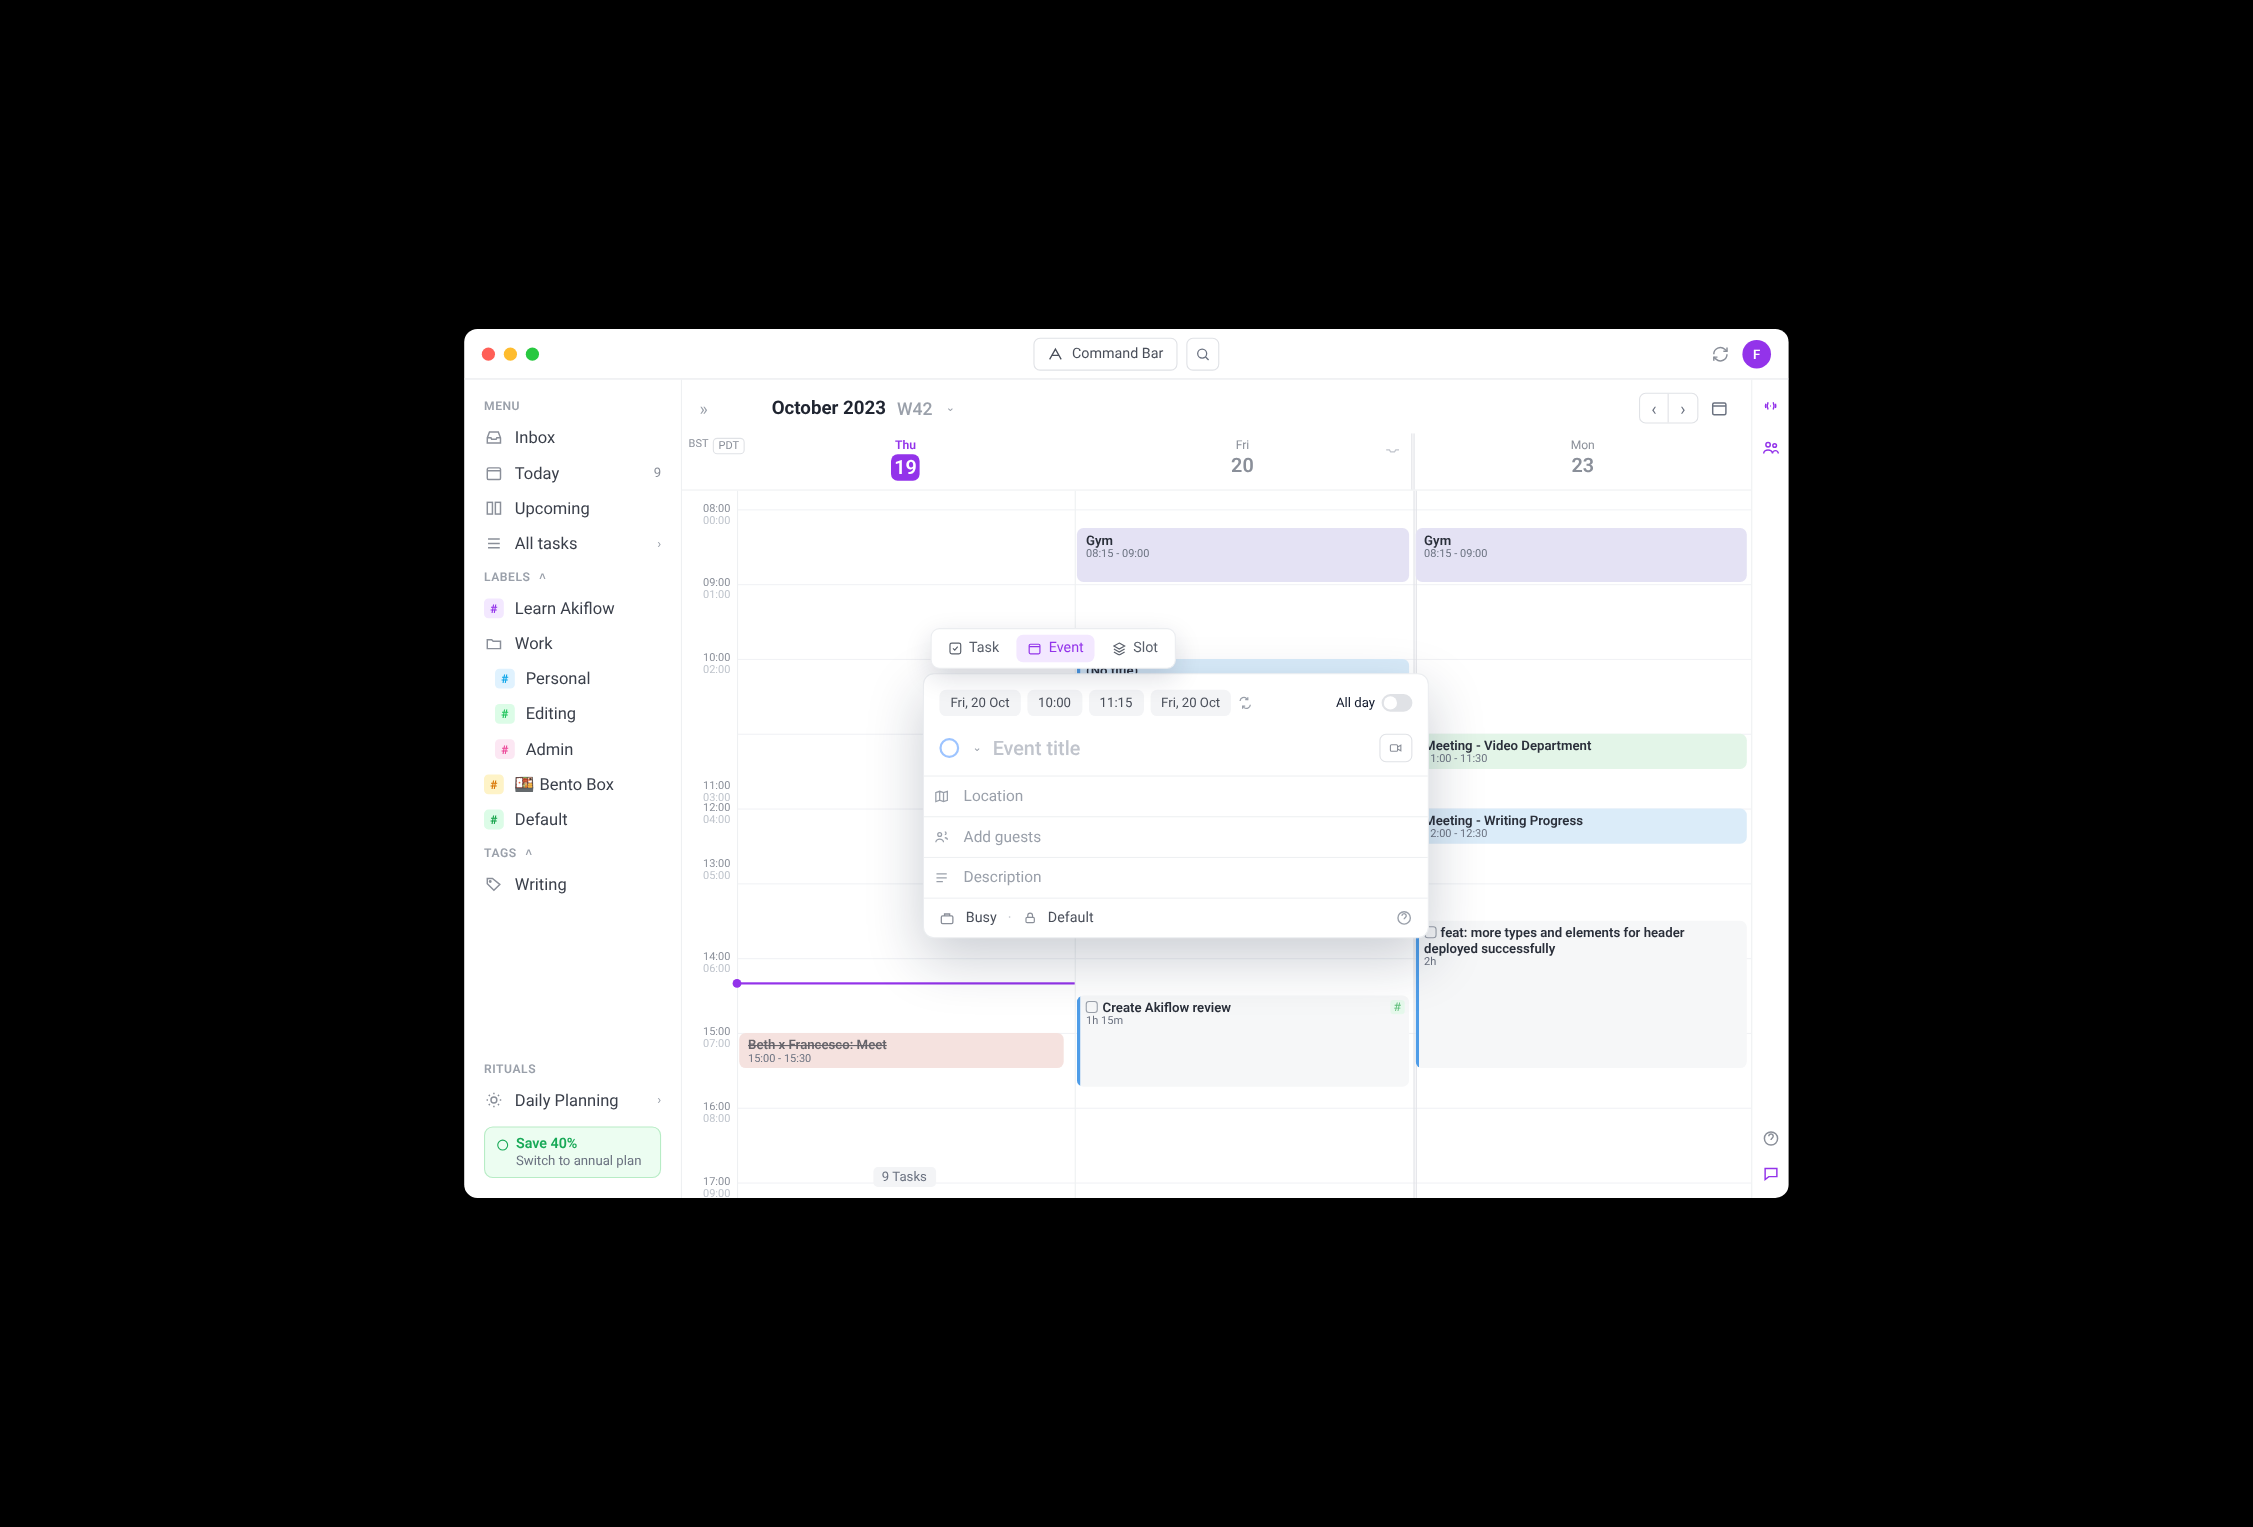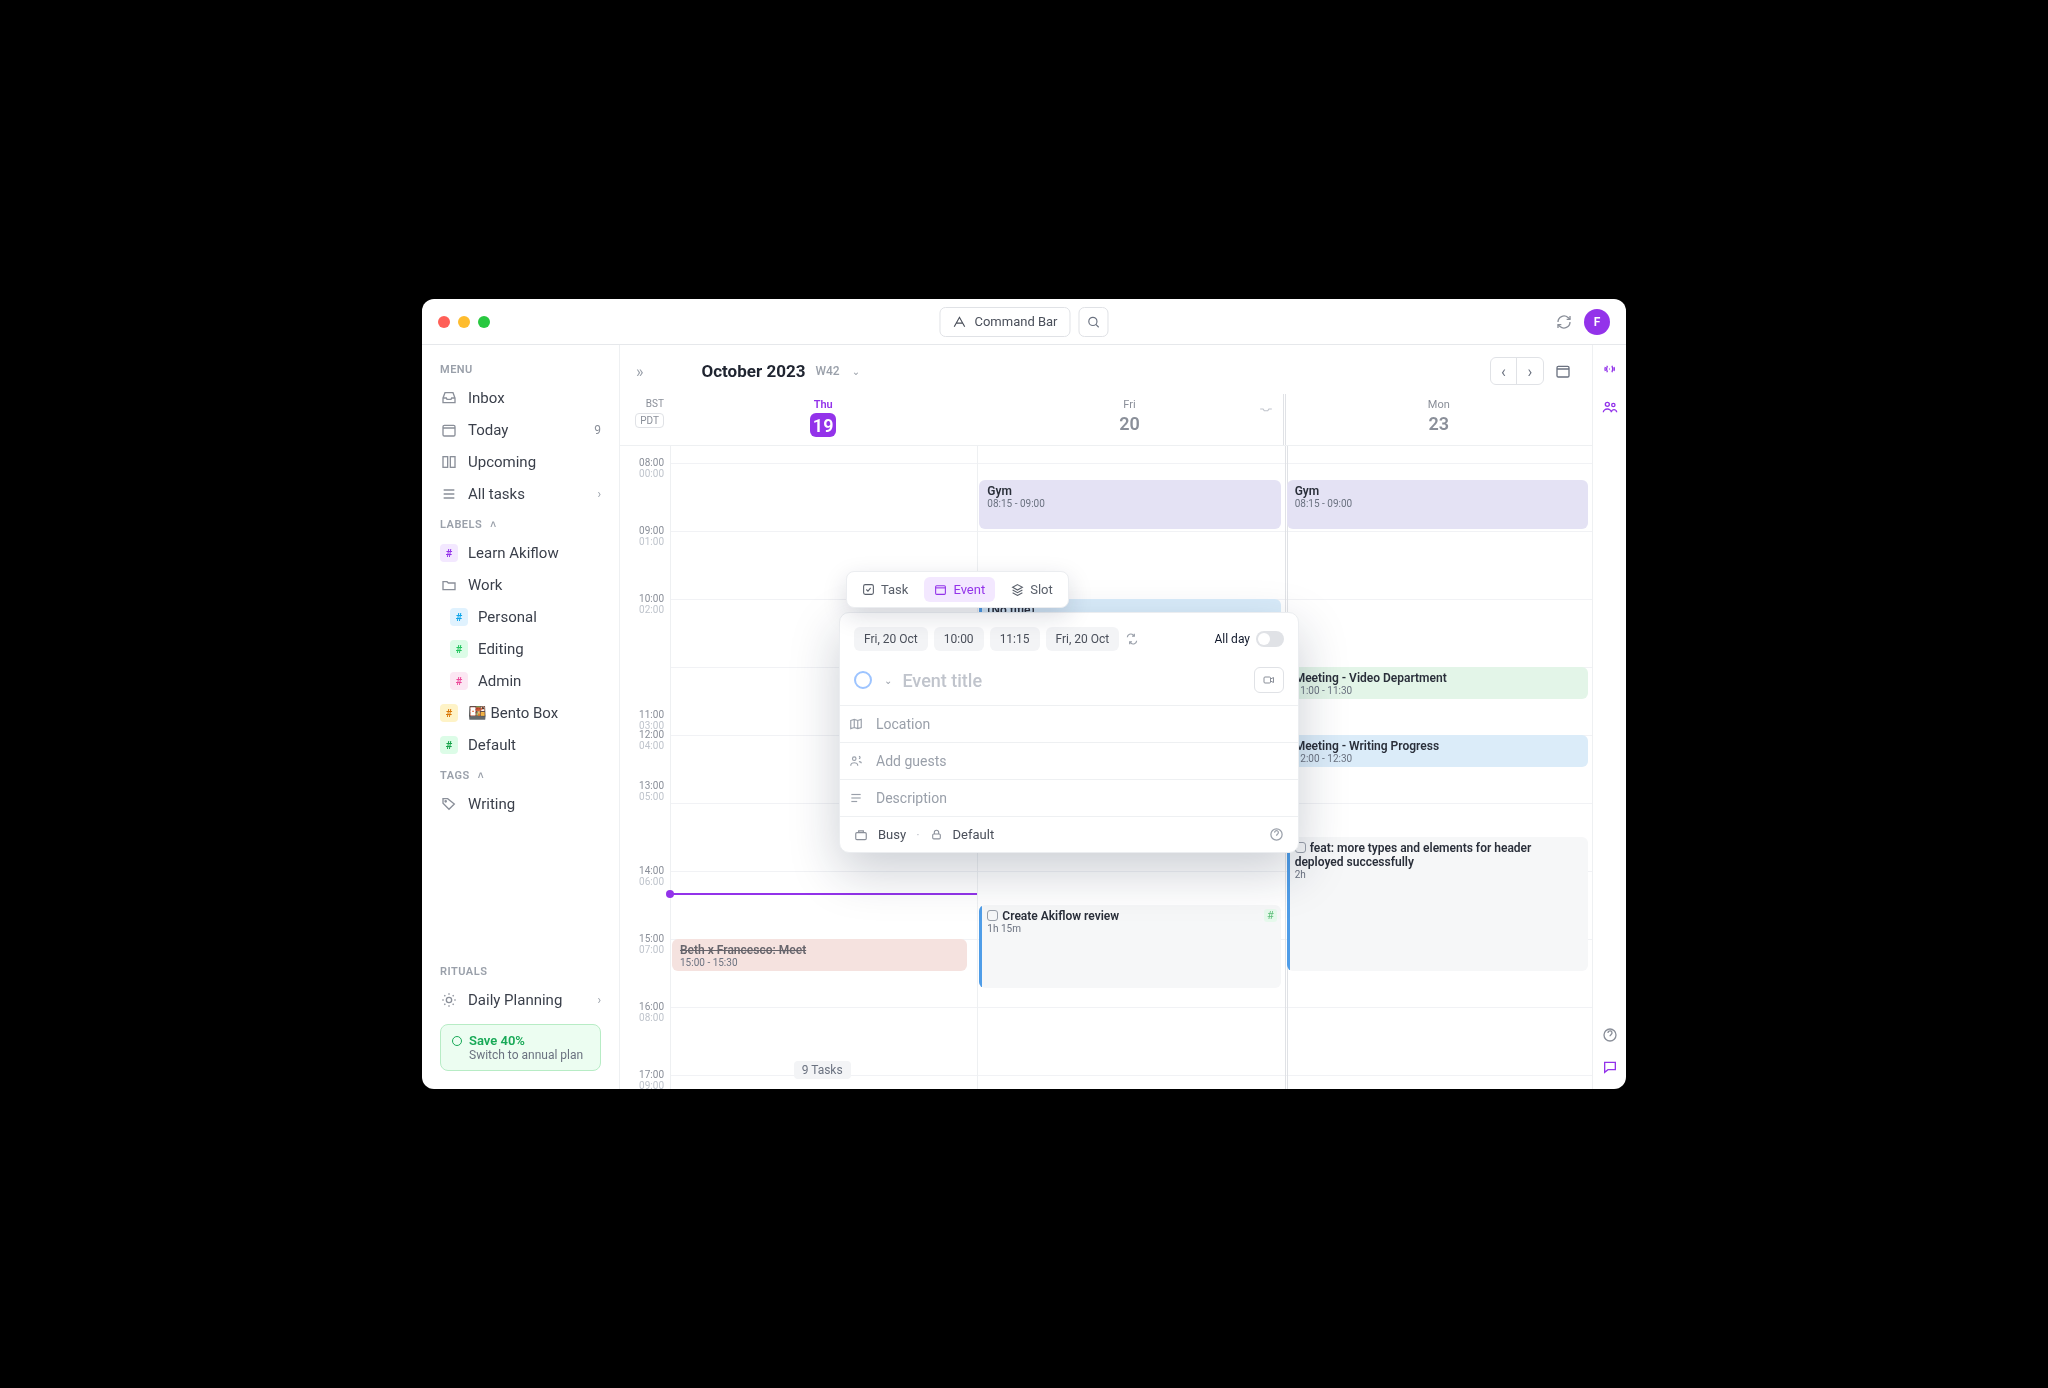--- a/index.html
+++ b/index.html
@@ -25,28 +25,28 @@
     .label-chip{ width:18px; height:18px; border-radius:4px; display:flex; align-items:center; justify-content:center; font-size:11px; font-weight:700;}
     .sb-sub{ padding-left: 10px;}
     .sb-spacer{flex:1;}
     .promo{ margin:8px; border:1px solid #b7ecc5; background:#ecfdf1; border-radius:8px; padding:8px 10px;}
     .promo .t{ font-size:13px; color:#18a957; font-weight:600; display:flex; align-items:center; gap:6px;}
     .promo .s{ font-size:12px; color:#6b7280; margin-left:18px;}
     .content{ flex:1; display:flex; position:relative; overflow:hidden;}
     .cal{ flex:1; display:flex; flex-direction:column; position:relative;}
     .cal-head{ display:flex; align-items:center; padding:12px 16px 8px; gap:10px; border-bottom:1px solid transparent;}
     .cal-title{ font-size:17px; font-weight:700; color:#1f2430;padding-left:48px;}
-    .wk{ font-size:12px; color:#9aa0aa; font-weight:500;}
+    .wk{ font-size:16px; color:#9aa0aa; font-weight:500;}
     .head-ctrl{ margin-left:auto; display:flex; gap:6px; align-items:center;}
     .navbtns{ border:1px solid #e0e2e6; border-radius:6px; display:flex; }
     .navbtn{ width:26px; height:26px; display:flex; align-items:center; justify-content:center; color:#6b7280; cursor:pointer;}
     .navbtn:first-child{border-right:1px solid #e0e2e6;}
     .daybtn{ width:26px; height:26px; display:flex; align-items:center; justify-content:center; }
     .dayrow{ display:flex; border-bottom:1px solid #eef0f2; }
-    .tzcol{ width:50px; padding: 4px 6px; font-size:10px; color:#8a8f99; text-align:right; display:flex; flex-direction:column; gap:4px; align-items:flex-end;}
+    .tzcol{ width:50px; padding: 4px 6px; font-size:10px; color:#8a8f99; text-align:right; display:flex; flex-direction:row; gap:4px; align-items:flex-start;}
     .tzcol .pdt{border:1px solid #e0e2e6; border-radius:4px; padding:1px 4px; font-size:10px;}
     .daycol{ flex:1; text-align:center; padding:4px 0 8px; position:relative;}
     .dlabel{ font-size:11px; color:#8a8f99;}
     .dnum{ font-size:18px; color:#8a8f99; font-weight:600; margin-top:2px;}
     .dnum.today{ background:#9333ea; color:#fff; border-radius:6px; width:26px; height:24px; display:inline-flex; align-items:center; justify-content:center;}
     .dlabel.today{ color:#9333ea; font-weight:600;}
     .allday-icon{ position:absolute; right:10px; top:10px; color:#c0c4cc;}
     .grid{ flex:1; position:relative; overflow:hidden;}
     .gridlines{ position:absolute; left:50px; right:0; top:0; height:100%;}
     .hr{ position:absolute; left:0; right:0; border-top:1px solid #f1f2f5;}

